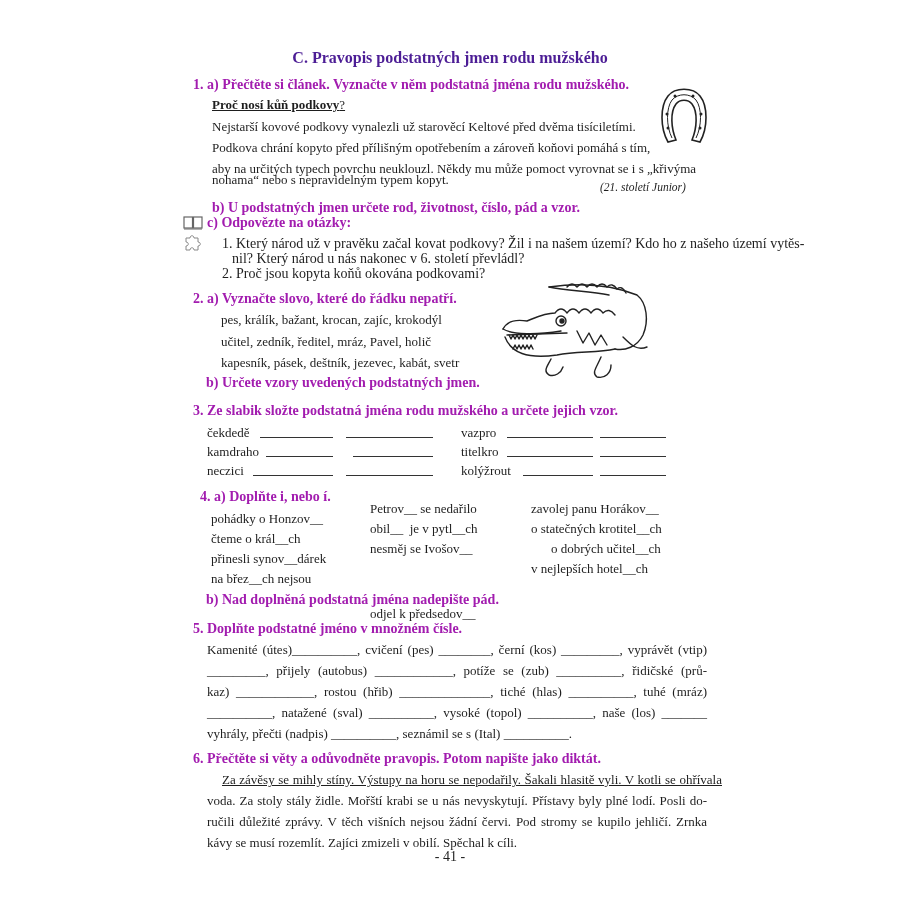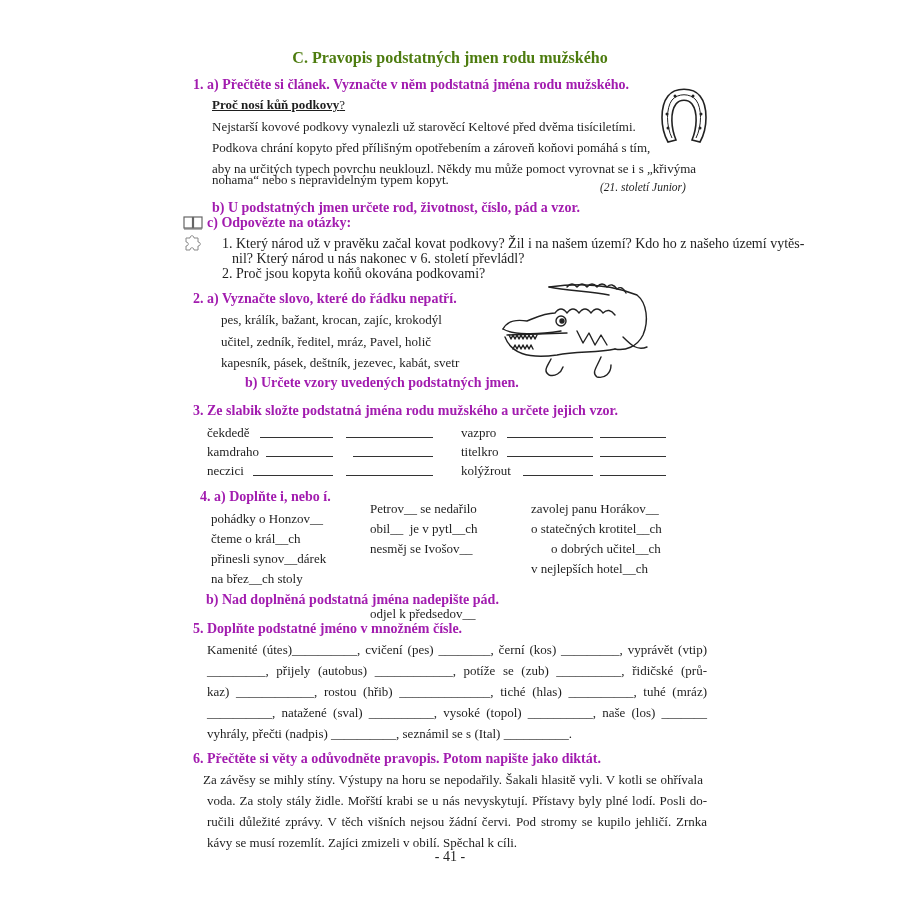--- a/index.html
+++ b/index.html
@@ -1,19 +1,19 @@
 <!DOCTYPE html>
 <html><head>
   <meta charset="utf-8">
   <style>
     html, body { margin: 0; padding: 0; background: #ffffff; }
     body { width: 900px; height: 900px; position: relative; overflow: hidden;
            font-family: "Liberation Serif", "DejaVu Serif", serif; color: #1e1e1e; }
     .abs { position: absolute; }
-    .title { left: 0; width: 900px; top: 49px; text-align: center; font-weight: bold; font-size: 16px; color: #4d7c0f; }
+    .title { left: 0; width: 900px; top: 49px; text-align: center; font-weight: bold; font-size: 16px; color: #4c1d95; }
     .task { font-weight: bold; color: #a21caf; font-size: 14px; white-space: nowrap; }
     .txt { font-size: 13px; line-height: 21px; white-space: nowrap; }
     .small { font-size: 14px; line-height: 17px; white-space: nowrap; }
     .just { text-align: justify; text-align-last: justify; white-space: normal; }
     .blank { display: inline-block; border-bottom: 1px solid #333; height: 11px; vertical-align: baseline; }
     .source { font-style: italic; font-size: 11.5px; }
     svg { display: block; }
   </style>
 </head>
 <body>
@@ -59,21 +59,21 @@
   </svg>
 </div>
 <div class="abs small" style="left:222px;top:235px;">1. Který národ už v pravěku začal kovat podkovy? Žil i na našem území? Kdo ho z našeho území vytěs-</div>
 <div class="abs small" style="left:232px;top:250px;">nil? Který národ u nás nakonec v 6. století převládl?</div>
 <div class="abs small" style="left:222px;top:265px;">2. Proč jsou kopyta koňů okována podkovami?</div>
 
 <div class="abs task" style="left:193px;top:291px;">2. a) Vyznačte slovo, které do řádku nepatří.</div>
 <div class="abs txt" style="left:221px;top:309px;">pes, králík, bažant, krocan, zajíc, krokodýl</div>
 <div class="abs txt" style="left:221px;top:331px;">učitel, zedník, ředitel, mráz, Pavel, holič</div>
 <div class="abs txt" style="left:221px;top:352px;">kapesník, pásek, deštník, jezevec, kabát, svetr</div>
-<div class="abs task" style="left:206px;top:375px;margin-left:39px;">b) Určete vzory uvedených podstatných jmen.</div>
+<div class="abs task" style="left:206px;top:375px;">b) Určete vzory uvedených podstatných jmen.</div>
 
 <div class="abs" style="left:497px;top:277px;">
   <svg width="155" height="105" viewBox="0 0 155 105" fill="none" stroke="#222" stroke-width="1.4" stroke-linecap="round" stroke-linejoin="round">
     <path d="M52 10 C80 6 110 6 140 18 C150 26 152 44 146 58 C140 70 128 74 118 72"></path>
     <path d="M52 10 C70 14 92 14 112 18"></path>
     <path d="M70 10 q5 -6 10 0 q5 -6 10 0 q5 -6 10 0 q5 -6 10 0 q5 -5 10 2 q5 -4 9 4"></path>
     <path d="M6 52 C10 44 18 42 30 44 C40 40 48 36 58 36 q6 -8 12 0 q6 -8 12 0 q6 -8 12 0 q6 -8 12 0 q6 -6 12 2"></path>
     <path d="M6 52 C16 58 40 58 64 54"></path>
     <path d="M8 60 C14 76 30 82 60 78 C80 74 100 76 118 72"></path>
     <path d="M10 58 L70 56"></path>
@@ -106,38 +106,38 @@
 <div class="abs blank" style="left:600px;top:426px;width:66px;"></div>
 <div class="abs blank" style="left:507px;top:445px;width:86px;"></div>
 <div class="abs blank" style="left:600px;top:445px;width:66px;"></div>
 <div class="abs blank" style="left:523px;top:464px;width:70px;"></div>
 <div class="abs blank" style="left:600px;top:464px;width:66px;"></div>
 
 <div class="abs task" style="left:200px;top:489px;">4. a) Doplňte i, nebo í.</div>
 <div class="abs txt" style="left:211px;top:508px;">pohádky o Honzov__</div>
 <div class="abs txt" style="left:211px;top:528px;">čteme o král__ch</div>
 <div class="abs txt" style="left:211px;top:548px;">přinesli synov__dárek</div>
-<div class="abs txt" style="left:211px;top:568px;">na břez__ch stoly</div>
+<div class="abs txt" style="left:211px;top:568px;">na břez__ch nejsou</div>
 <div class="abs txt" style="left:370px;top:498px;">Petrov__ se nedařilo</div>
 <div class="abs txt" style="left:370px;top:518px;white-space:pre;">obil__  je v pytl__ch</div>
 <div class="abs txt" style="left:370px;top:538px;">nesměj se Ivošov__</div>
 <div class="abs txt" style="left:370px;top:558px;margin-top:45px;">odjel k předsedov__</div>
 <div class="abs txt" style="left:531px;top:498px;">zavolej panu Horákov__</div>
 <div class="abs txt" style="left:531px;top:518px;">o statečných krotitel__ch</div>
 <div class="abs txt" style="left:531px;top:538px;margin-left:20px;">o dobrých učitel__ch</div>
 <div class="abs txt" style="left:531px;top:558px;">v nejlepších hotel__ch</div>
 <div class="abs task" style="left:206px;top:592px;">b) Nad doplněná podstatná jména nadepište pád.</div>
 
 <div class="abs task" style="left:193px;top:621px;">5. Doplňte podstatné jméno v množném čísle.</div>
 <div class="abs txt just" style="left:207px;top:639px;width:500px;">Kamenité (útes)__________, cvičení (pes) ________, černí (kos) _________, vyprávět (vtip)</div>
 <div class="abs txt just" style="left:207px;top:660px;width:500px;">_________, přijely (autobus) ____________, potíže se (zub) __________, řidičské (prů-</div>
 <div class="abs txt just" style="left:207px;top:681px;width:500px;">kaz) ____________, rostou (hřib) ______________, tiché (hlas) __________, tuhé (mráz)</div>
 <div class="abs txt just" style="left:207px;top:702px;width:500px;">__________, natažené (sval) __________, vysoké (topol) __________, naše (los) _______</div>
 <div class="abs txt" style="left:207px;top:723px;">vyhrály, přečti (nadpis) __________, seznámil se s (Ital) __________.</div>
 
 <div class="abs task" style="left:193px;top:751px;">6. Přečtěte si věty a odůvodněte pravopis. Potom napište jako diktát.</div>
-<div class="abs txt just" style="left:203px;top:769px;width:500px;">Za závěsy se mihly stíny. Výstupy na horu se nepodařily. Šakali hlasitě vyli. V kotli se ohřívala</div>
+<div class="abs txt just" style="left:222px;top:769px;width:500px;text-decoration:underline;">Za závěsy se mihly stíny. Výstupy na horu se nepodařily. Šakali hlasitě vyli. V kotli se ohřívala</div>
 <div class="abs txt just" style="left:207px;top:790px;width:500px;">voda. Za stoly stály židle. Mořští krabi se u nás nevyskytují. Přístavy byly plné lodí. Posli do-</div>
 <div class="abs txt just" style="left:207px;top:811px;width:500px;">ručili důležité zprávy. V těch višních nejsou žádní červi. Pod stromy se kupilo jehličí. Zrnka</div>
 <div class="abs txt" style="left:207px;top:832px;margin-top:-14px;"></div>
 <div class="abs txt" style="left: 207px; top: 832px; margin-top: 0px;">kávy se musí rozemlít. Zajíci zmizeli v obilí. Spěchal k cíli.</div>
 
 <div class="abs txt" style="left:0;width:900px;text-align:center;top:846px;font-size:14px;">- 41 -</div>
 
 </body></html>

